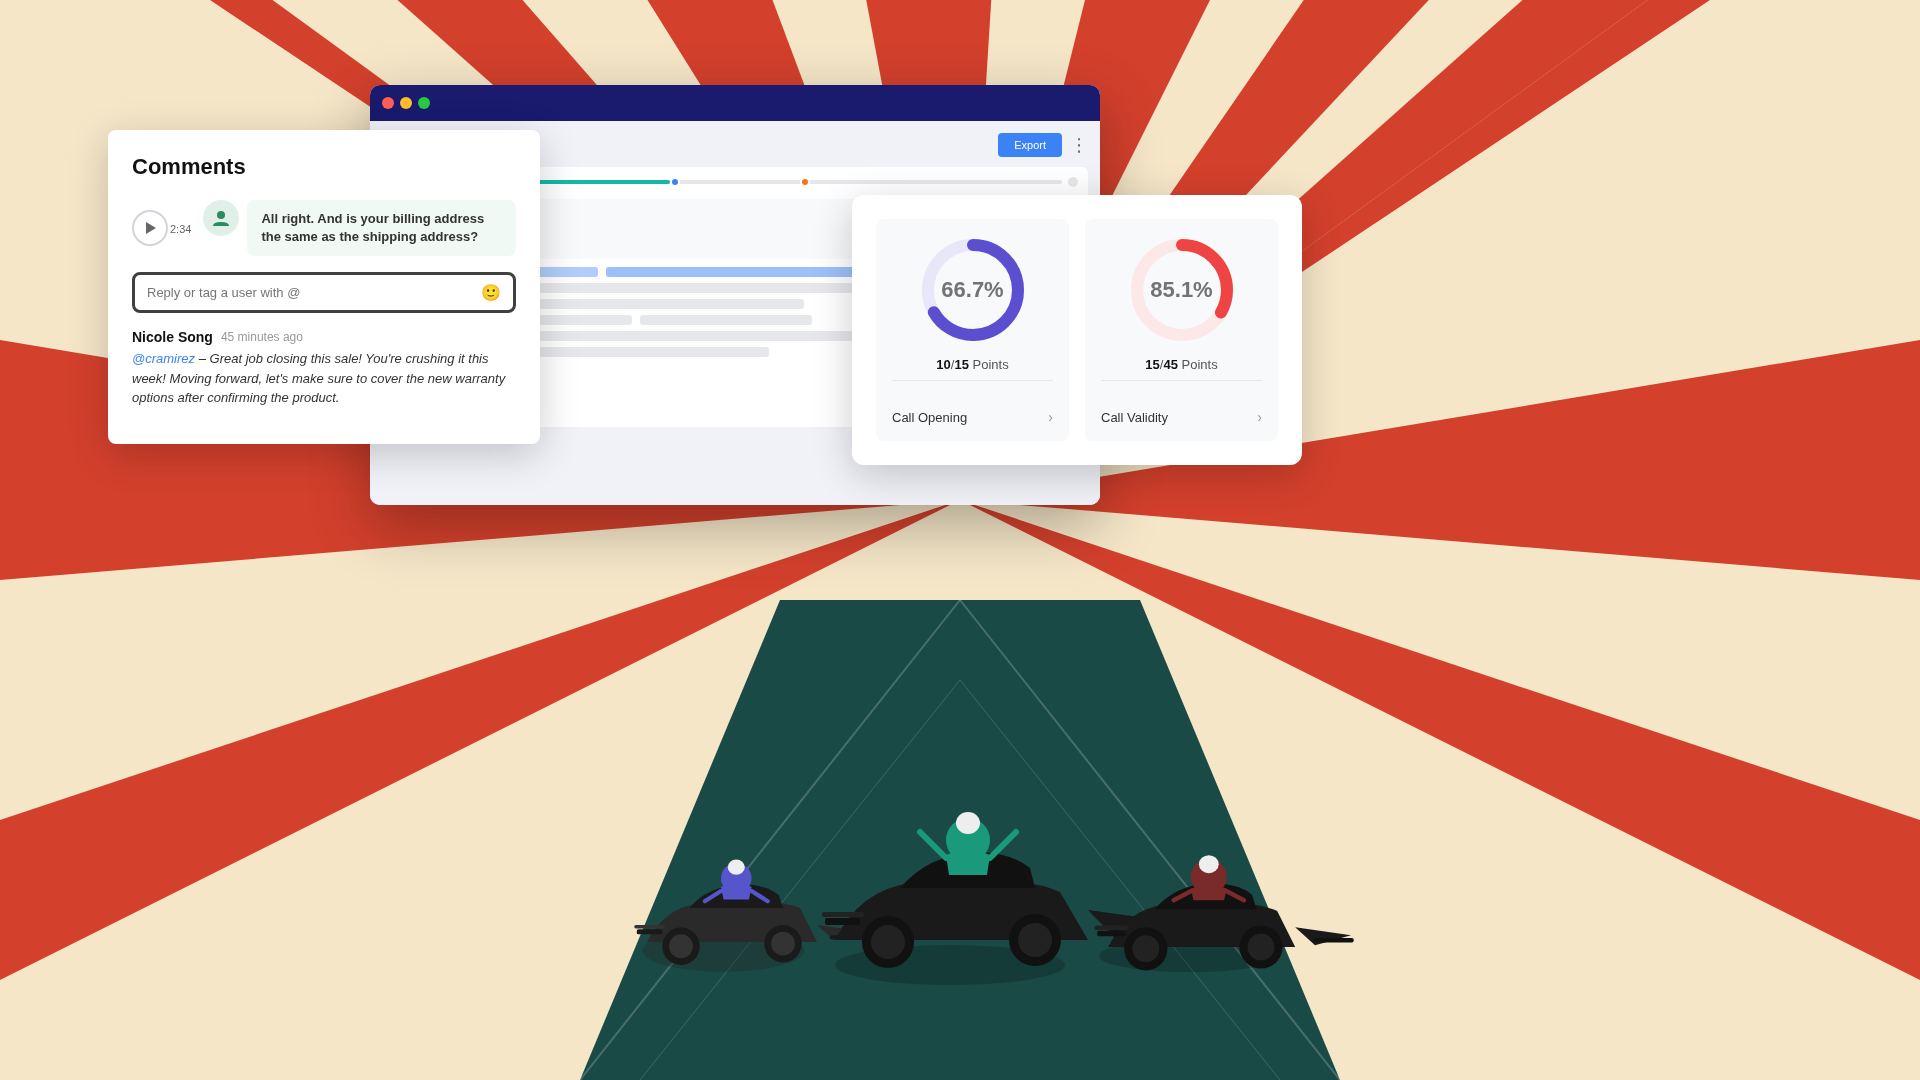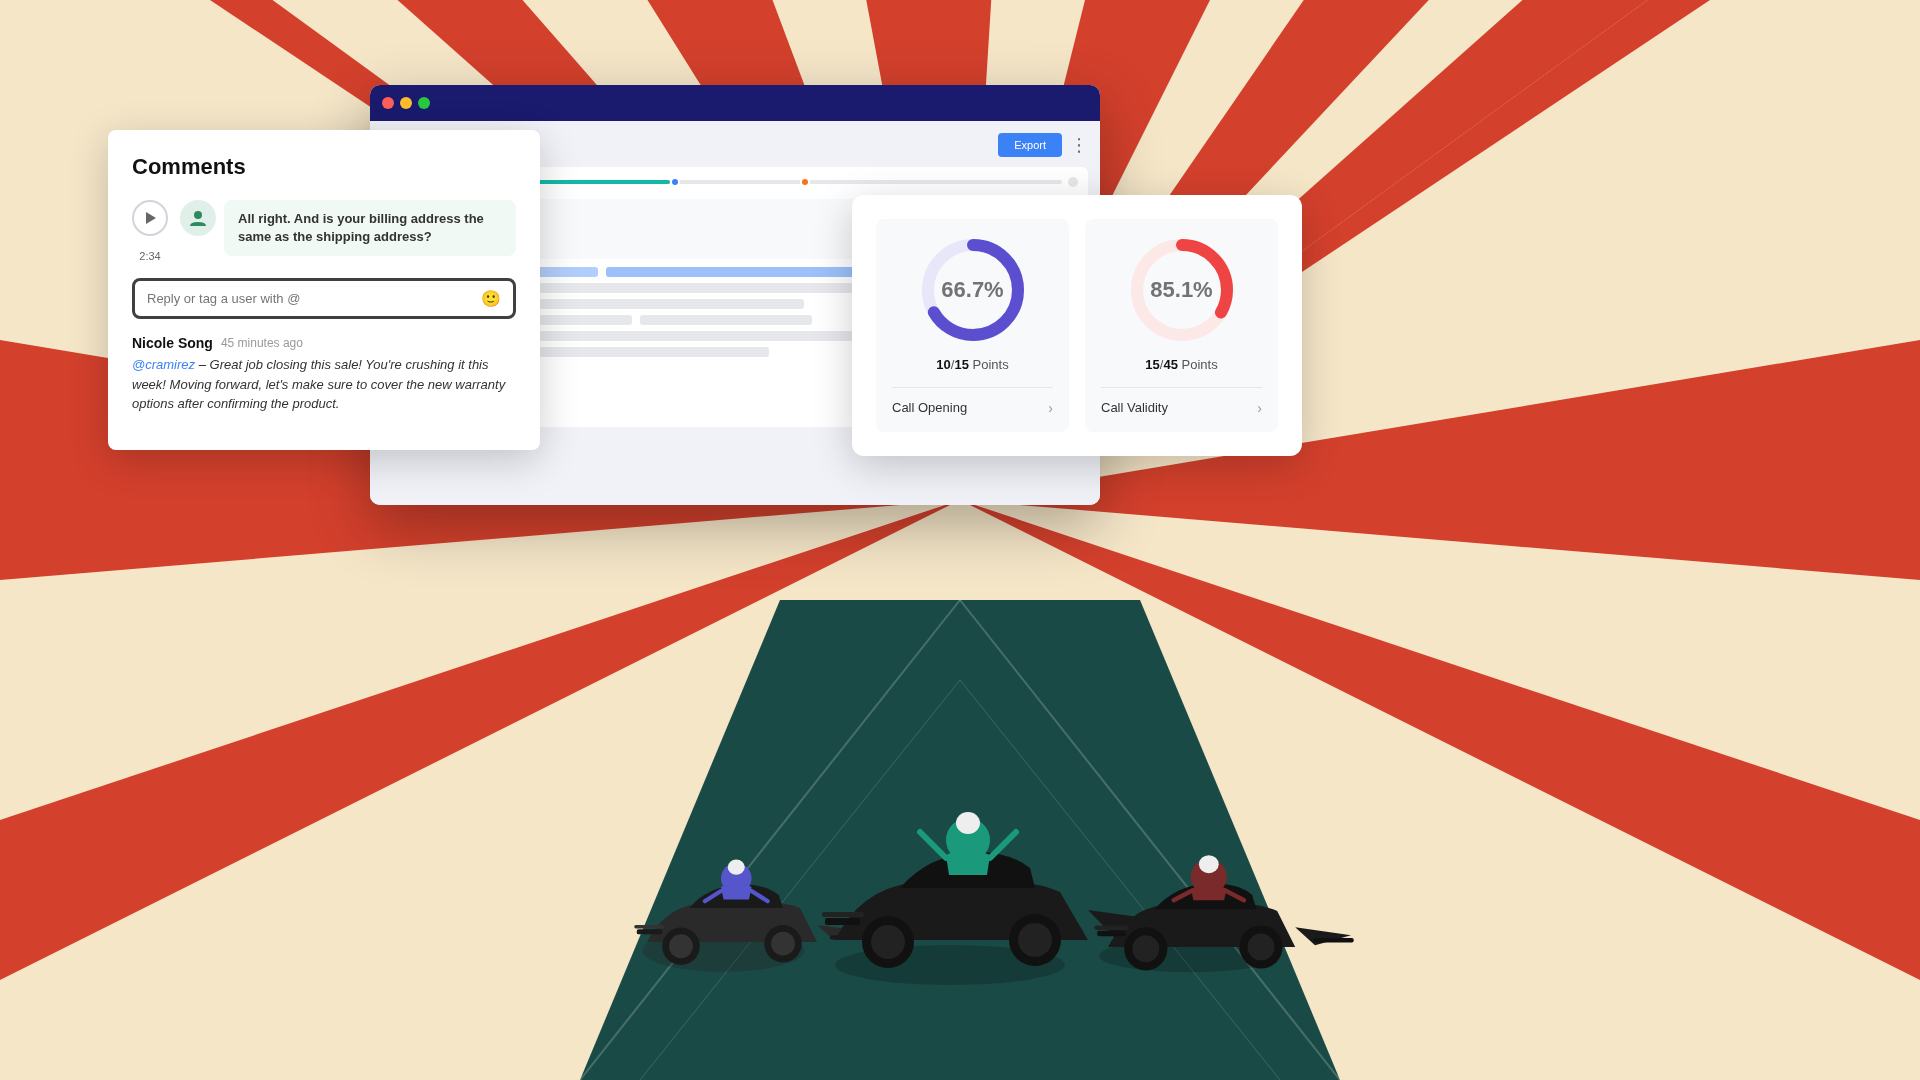--- a/index.html
+++ b/index.html
@@ -303,26 +303,26 @@
       color: #555;
       margin-bottom: 4px;
     }
 
     .score-points strong {
       color: #111;
     }
 
     .score-category {
       display: flex;
-      align-items: flex-start;
+      align-items: flex-end;
       justify-content: space-between;
       width: 100%;
-      padding-top: 12px;
+      padding-top: 28px;
       border-top: 1px solid #e5e7eb;
-      margin-top: 11px;
+      margin-top: 4px;
     }
 
     .score-category-name {
       font-size: 13px;
       color: #333;
       font-weight: 500;
     }
 
     .chevron-right {
       color: #999;
@@ -435,21 +435,21 @@
         <div style="height:10px;width:55%;background:#e5e7eb;border-radius:3px;"></div>
       </div>
     </div>
   </div>
 </div>
 
 <div class="comments-panel">
   <h2 class="comments-title">Comments</h2>
 
   <div class="comment-item">
-    <div style="display:flex;flex-direction:column;align-items:center;gap:12px;">
+    <div style="display:flex;align-items:center;gap:2px;">
       <div class="avatar-play">
         <div class="play-icon"></div>
       </div>
       <span class="timestamp">2:34</span>
     </div>
     <div style="display:flex;align-items:flex-start;gap:8px;font-weight:bold;">
       <div class="avatar-user">
         <svg width="20" height="20" viewBox="0 0 20 20">
           <circle cx="10" cy="7" r="4" fill="#2d8a5e"></circle>
           <path d="M2 18 Q2 14 10 14 Q18 14 18 18" fill="#2d8a5e"></path>

